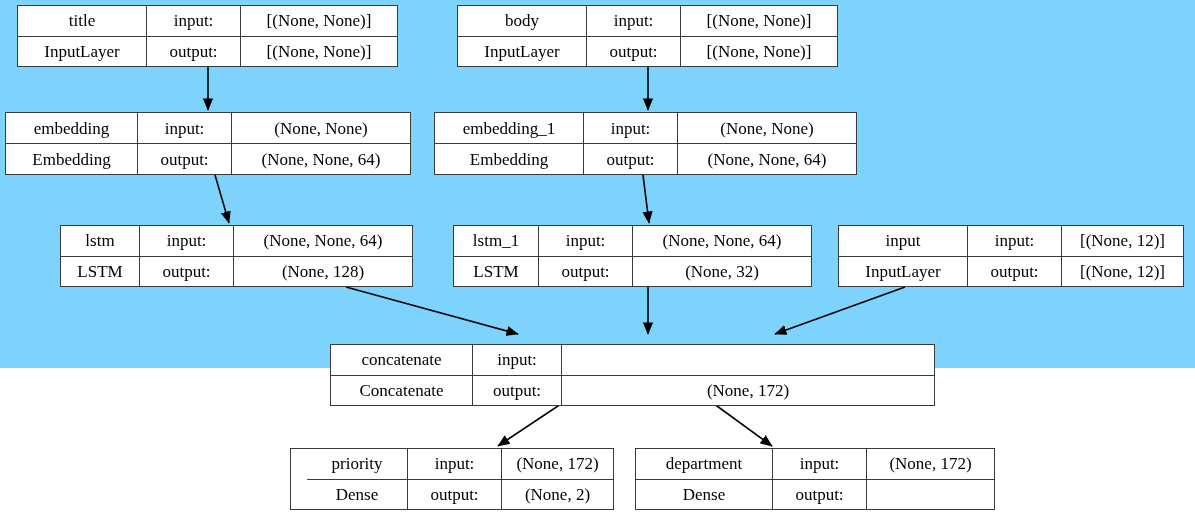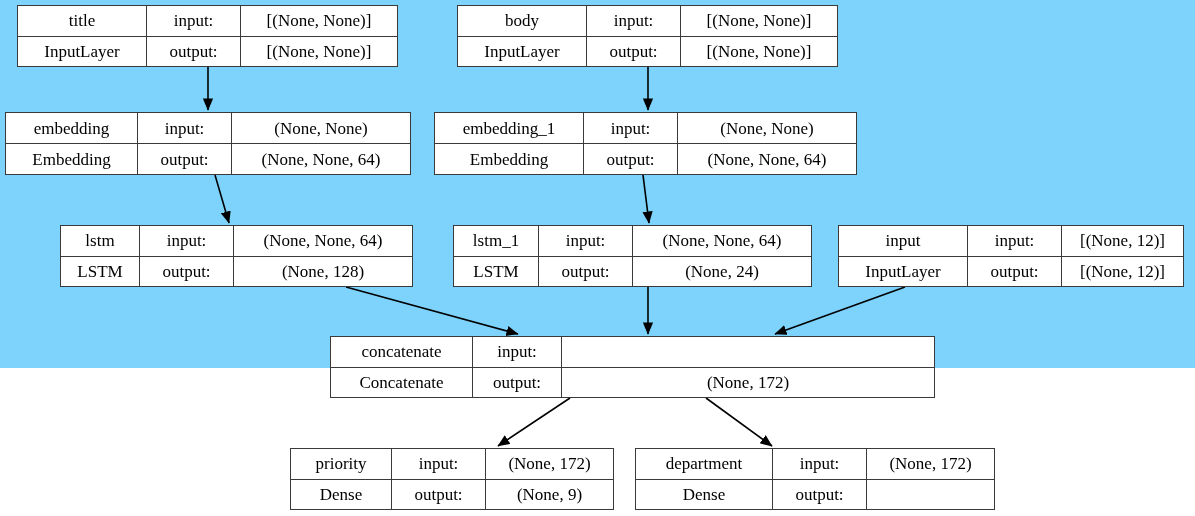--- a/index.html
+++ b/index.html
@@ -156,59 +156,59 @@
 
   <div class="node" style="left: 453px; top: 225px; width: 359px; height: 62px;">
     <div class="node-row row-top">
       <div class="cell c-name" style="flex: 0 0 85px; text-align: right;">lstm_1</div>
       <div class="cell c-io" style="flex: 0 0 94px;">input:</div>
       <div class="cell c-shape" style="flex: 1 1 auto;">(None, None, 64)</div>
     </div>
     <div class="node-row">
       <div class="cell c-name" style="flex: 0 0 85px;">LSTM</div>
       <div class="cell c-io" style="flex: 0 0 94px;">output:</div>
-      <div class="cell c-shape" style="flex: 1 1 auto;">(None, 24)</div>
+      <div class="cell c-shape" style="flex: 1 1 auto;">(None, 32)</div>
     </div>
   </div>
 
   <div class="node" style="left: 838px; top: 225px; width: 346px; height: 62px;">
     <div class="node-row row-top">
       <div class="cell c-name" style="flex: 0 0 129px;">input</div>
       <div class="cell c-io" style="flex: 0 0 94px;">input:</div>
       <div class="cell c-shape" style="flex: 1 1 auto;">[(None, 12)]</div>
     </div>
     <div class="node-row">
       <div class="cell c-name" style="flex: 0 0 129px;">InputLayer</div>
       <div class="cell c-io" style="flex: 0 0 94px;">output:</div>
       <div class="cell c-shape" style="flex: 1 1 auto;">[(None, 12)]</div>
     </div>
   </div>
 
-  <div class="node" style="left: 330px; top: 336px; width: 605px; height: 62px;">
+  <div class="node" style="left: 330px; top: 344px; width: 605px; height: 62px;">
     <div class="node-row row-top">
       <div class="cell c-name" style="flex: 0 0 142px;">concatenate</div>
       <div class="cell c-io" style="flex: 0 0 89px;">input:</div>
     </div>
     <div class="node-row">
       <div class="cell c-name" style="flex: 0 0 142px;">Concatenate</div>
       <div class="cell c-io" style="flex: 0 0 89px;">output:</div>
       <div class="cell c-shape" style="flex: 1 1 auto;">(None, 172)</div>
     </div>
   </div>
 
-  <div class="node" style="left: 290px; top: 448px; width: 324px; height: 62px;">
+  <div class="node" style="left: 290px; top: 448px; width: 324px; height: 62px; padding-left: 16px;">
     <div class="node-row row-top">
       <div class="cell c-name" style="flex: 0 0 101px;">priority</div>
       <div class="cell c-io" style="flex: 0 0 94px;">input:</div>
       <div class="cell c-shape" style="flex: 1 1 auto;">(None, 172)</div>
     </div>
     <div class="node-row">
       <div class="cell c-name" style="flex: 0 0 101px;">Dense</div>
       <div class="cell c-io" style="flex: 0 0 94px;">output:</div>
-      <div class="cell c-shape" style="flex: 1 1 auto;">(None, 9)</div>
+      <div class="cell c-shape" style="flex: 1 1 auto;">(None, 2)</div>
     </div>
   </div>
 
   <div class="node" style="left: 635px; top: 448px; width: 360px; height: 62px;">
     <div class="node-row row-top">
       <div class="cell c-name" style="flex: 0 0 137px;">department</div>
       <div class="cell c-io" style="flex: 0 0 94px;">input:</div>
       <div class="cell c-shape" style="flex: 1 1 auto;">(None, 172)</div>
     </div>
     <div class="node-row">

